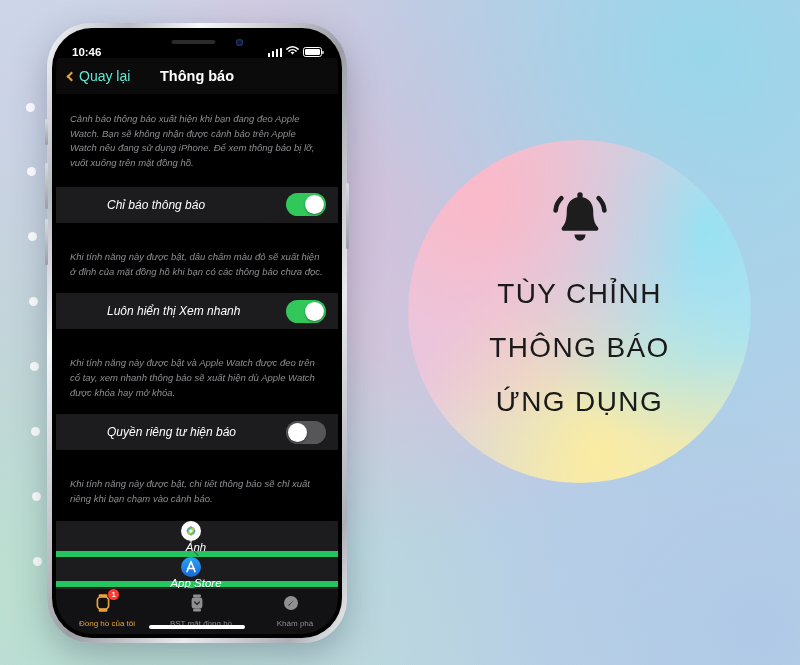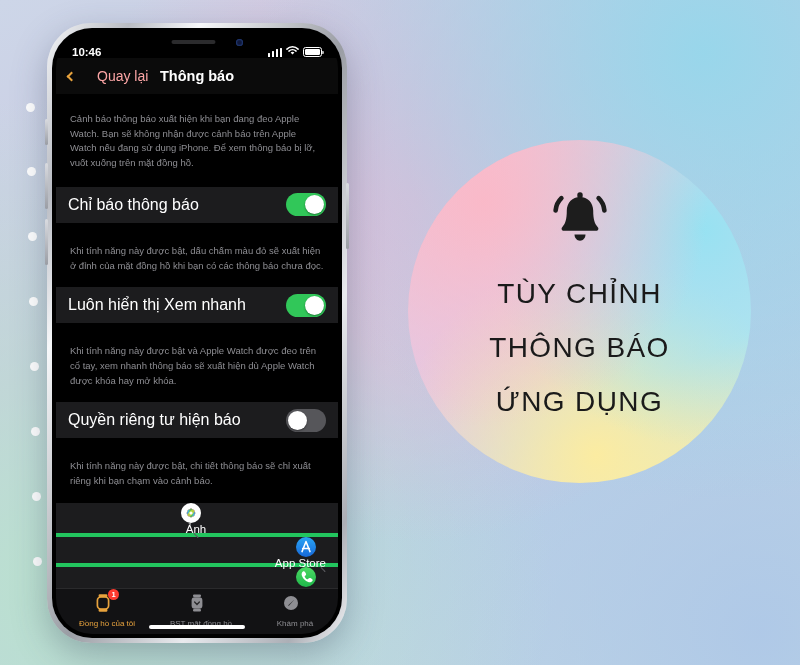--- a/index.html
+++ b/index.html
@@ -164,22 +164,22 @@
     height: 36px;
     display: flex;
     align-items: center;
     position: relative;
     padding: 0 12px;
     background: #0b0b0b;
   }
   #back {
     display: flex;
     align-items: center;
-    gap: 21px;
-    color: #fca5a5;
+    gap: 3px;
+    color: #5eead4;
     font-size: 14px;
     cursor: pointer;
   }
   #back .chev {
     display: inline-block;
     width: 7px; height: 7px;
     border-left: 2px solid #e8a33d;
     border-bottom: 2px solid #e8a33d;
     transform: rotate(45deg);
     margin-right: 1px;
@@ -192,41 +192,42 @@
     font-size: 14.5px;
     font-weight: bold;
     pointer-events: none;
   }
 
   
   #content {
     height: calc(100% - 26px - 36px - 46px);
     overflow: hidden;
     background: #000;
+    font-style: italic;
   }
   .intro {
     color: #8e8e93;
     font-size: 9.5px;
     line-height: 1.55;
     padding: 18px 14px 16px 14px;
   }
   .row {
     background: #1c1c1e;
     height: 36px;
     display: flex;
     align-items: center;
     justify-content: space-between;
     padding: 0 12px;
   }
-  .row-label { color: #fff; font-size: 16px; }
+  .row-label { color: #fff; font-size: 12px; margin-left: 39px; }
   .note {
     color: #8e8e93;
     font-size: 9.5px;
     line-height: 1.55;
-    padding: 21px 14px 14px 14px;
+    padding: 27px 14px 14px 14px;
     background: #000;
   }
   .toggle {
     width: 40px; height: 23px;
     border-radius: 12px;
     position: relative;
     cursor: pointer;
     flex: 0 0 auto;
   }
   .toggle.on  { background: #31c759; }
@@ -245,21 +246,21 @@
   
   #applist { background: #1c1c1e; }
   .app-row {
     display: flex;
     align-items: center;
     height: 30px;
     padding: 0 12px 0 10px;
     cursor: pointer;
     flex-direction: column;
   }
-  .app-row + .app-row { border-top: 4px solid #22c55e; align-items: flex-end; }
+  .app-row + .app-row { border-top: 6px solid #22c55e; }
   .app-icon {
     width: 20px; height: 20px;
     border-radius: 50%;
     margin-right: 10px;
     flex: 0 0 auto;
     position: relative;
     overflow: hidden;
   }
   .app-name { color: #fff; font-size: 11.5px; flex: 1; }
   .chev-r {

